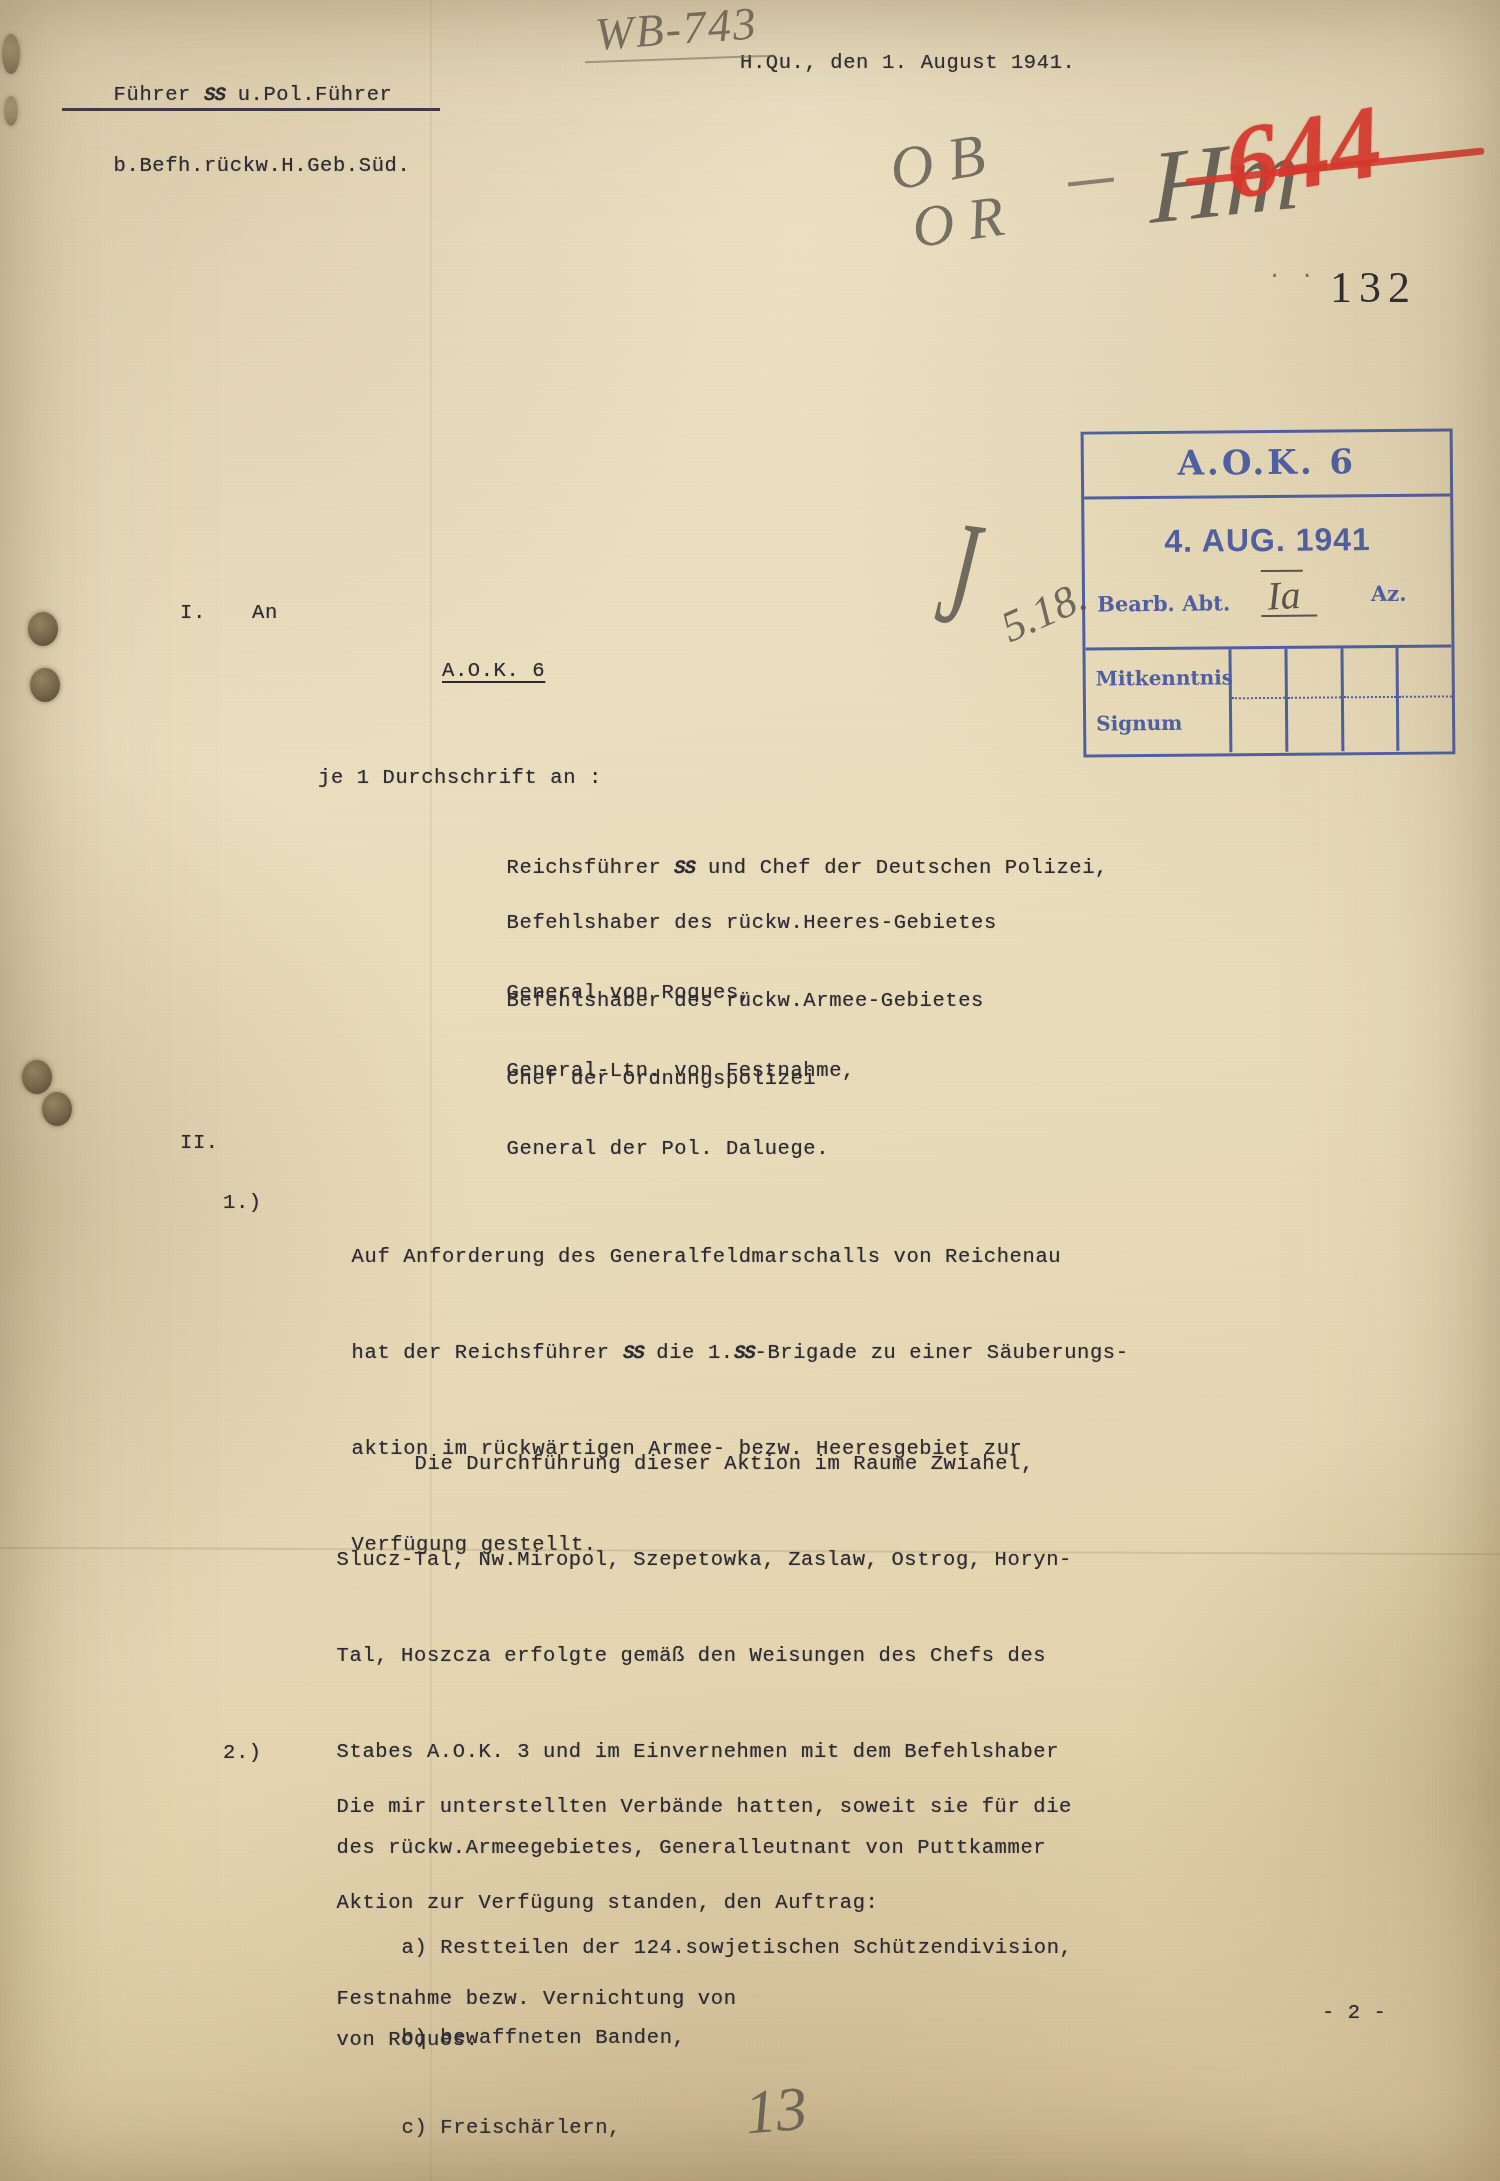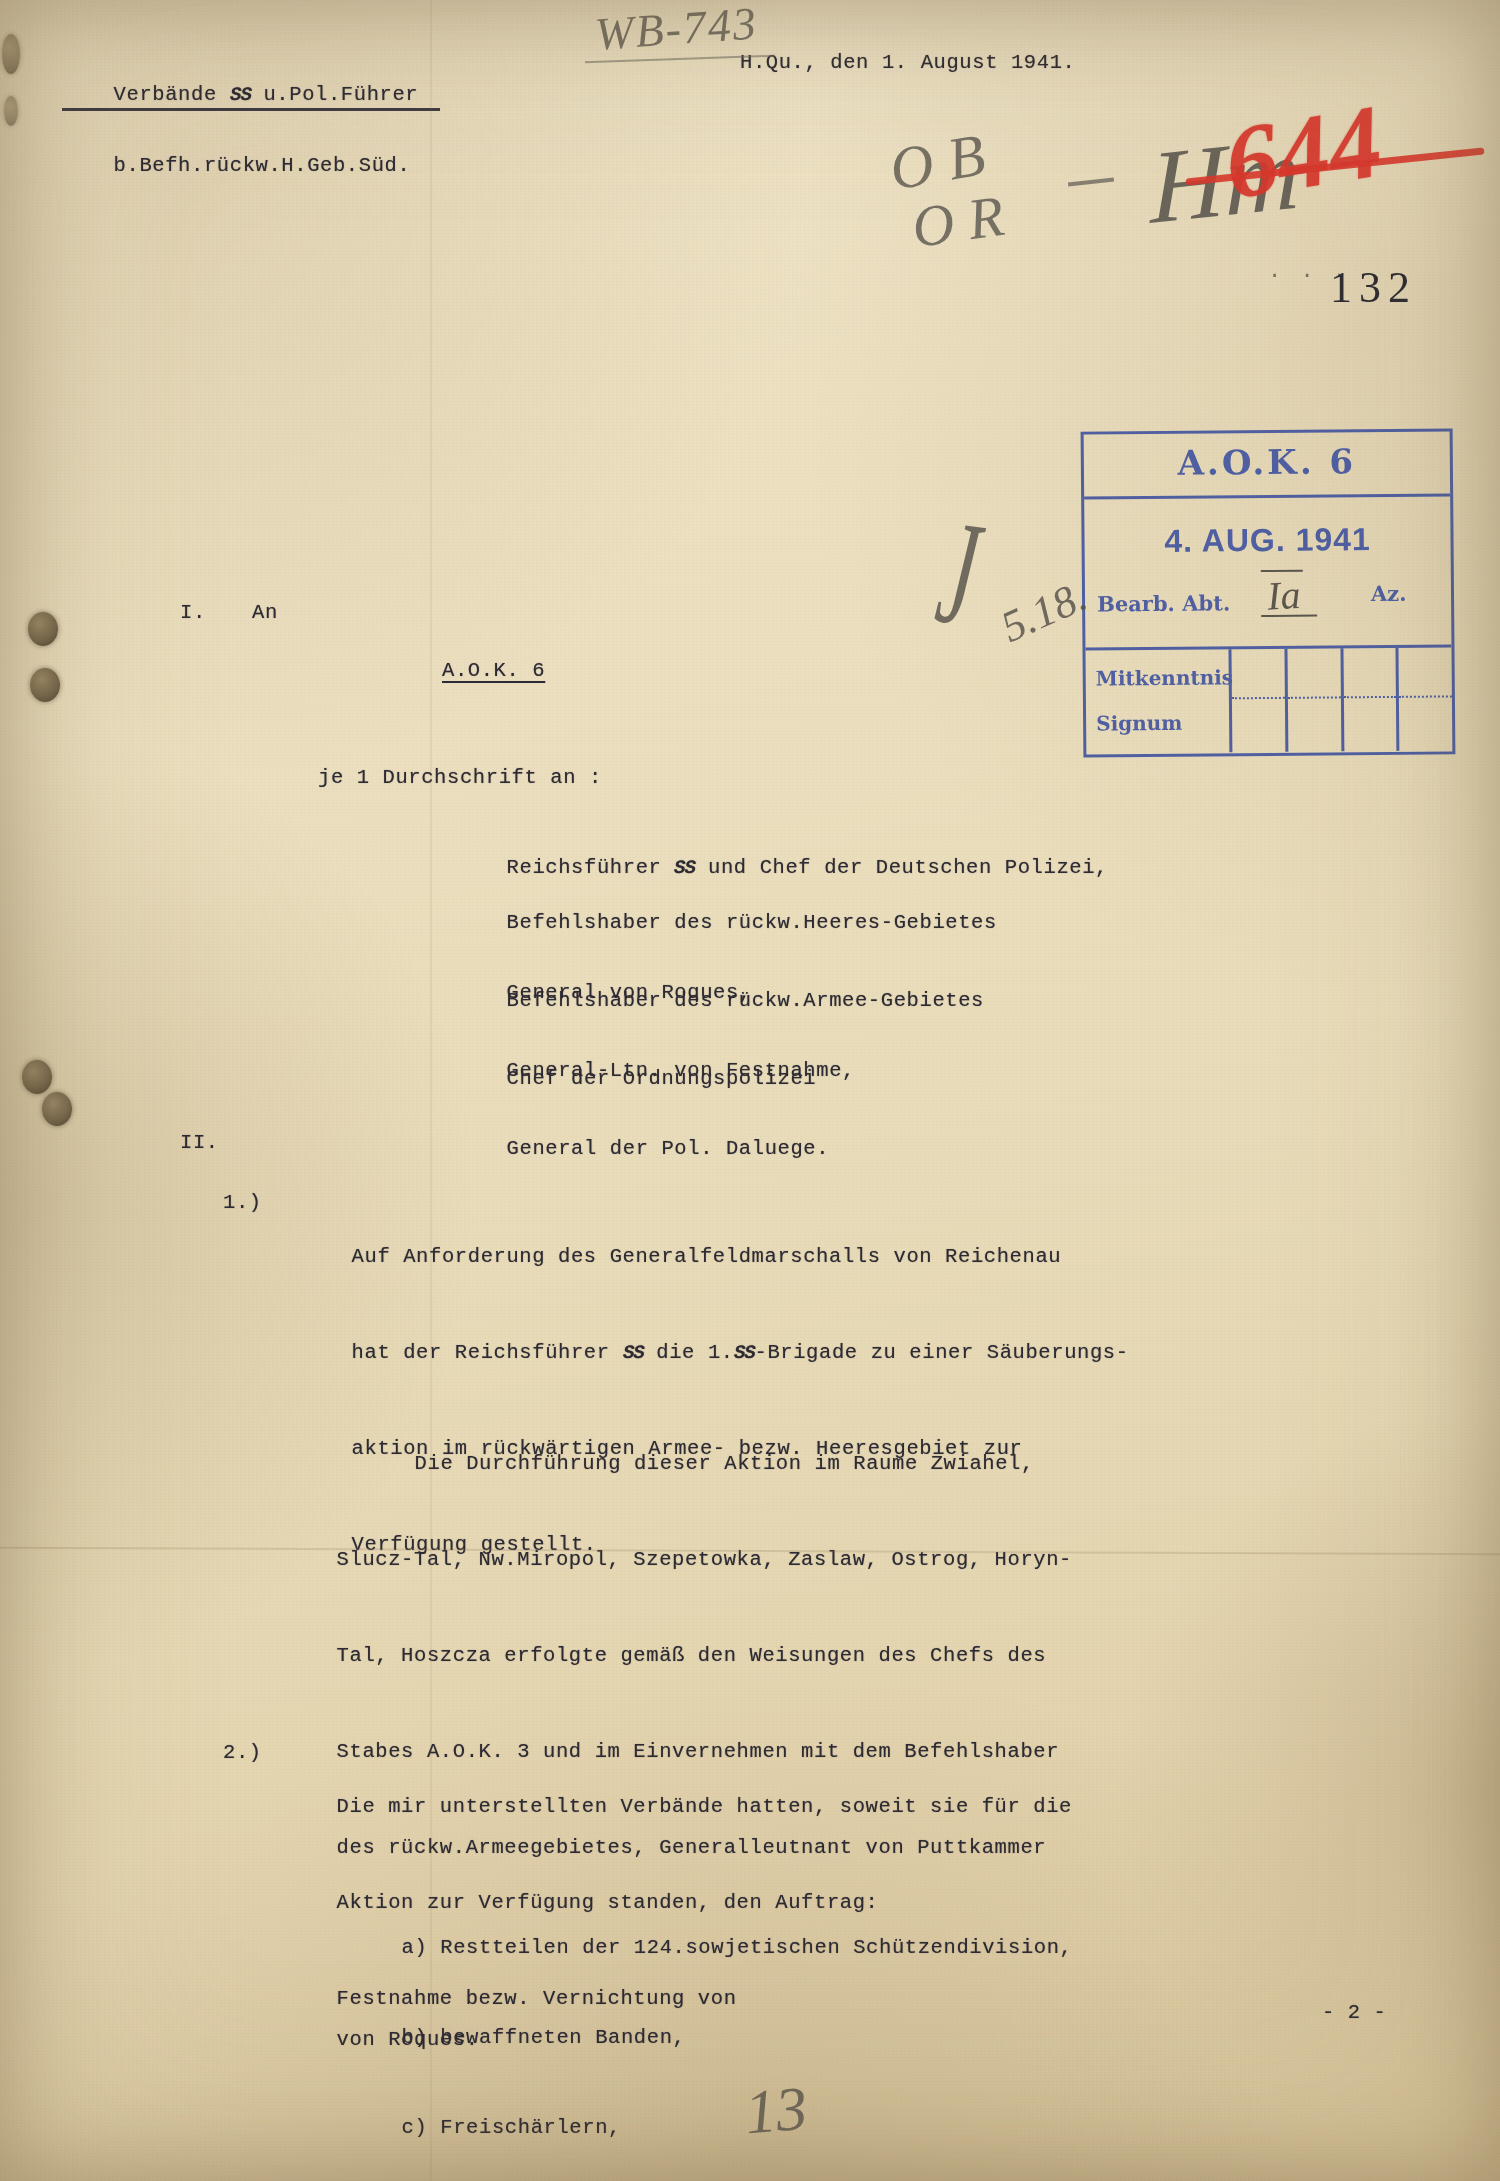--- a/index.html
+++ b/index.html
@@ -89,21 +89,21 @@
   .crease{position:absolute;background:rgba(140,118,82,.22);}
   #c1{left:0;top:1550px;width:1500px;height:2px;transform:rotate(.25deg);}
   #c2{left:430px;top:0;width:2px;height:2181px;opacity:.5;}
 </style>
 </head>
 <body>
 
 <div id="page">
 
   <div class="tw" style="left:62px;top:42px;">
-    <span>Verbände </span><span class="ss">SS</span><span> u.Pol.Führer</span><br>
+    <span>Führer </span><span class="ss">SS</span><span> u.Pol.Führer</span><br>
     <span>b.Befh.rückw.H.Geb.Süd.</span>
   </div>
   <div id="headrule"></div>
 
   <div class="tw" style="left:740px;top:45px;">H.Qu., den 1. August 1941.</div>
 
   <div class="pencil" id="wb">WB-743</div>
   <div id="wbline"></div>
   <div class="pencil" id="ob">O B</div>
   <div class="pencil" id="or">O R</div>

